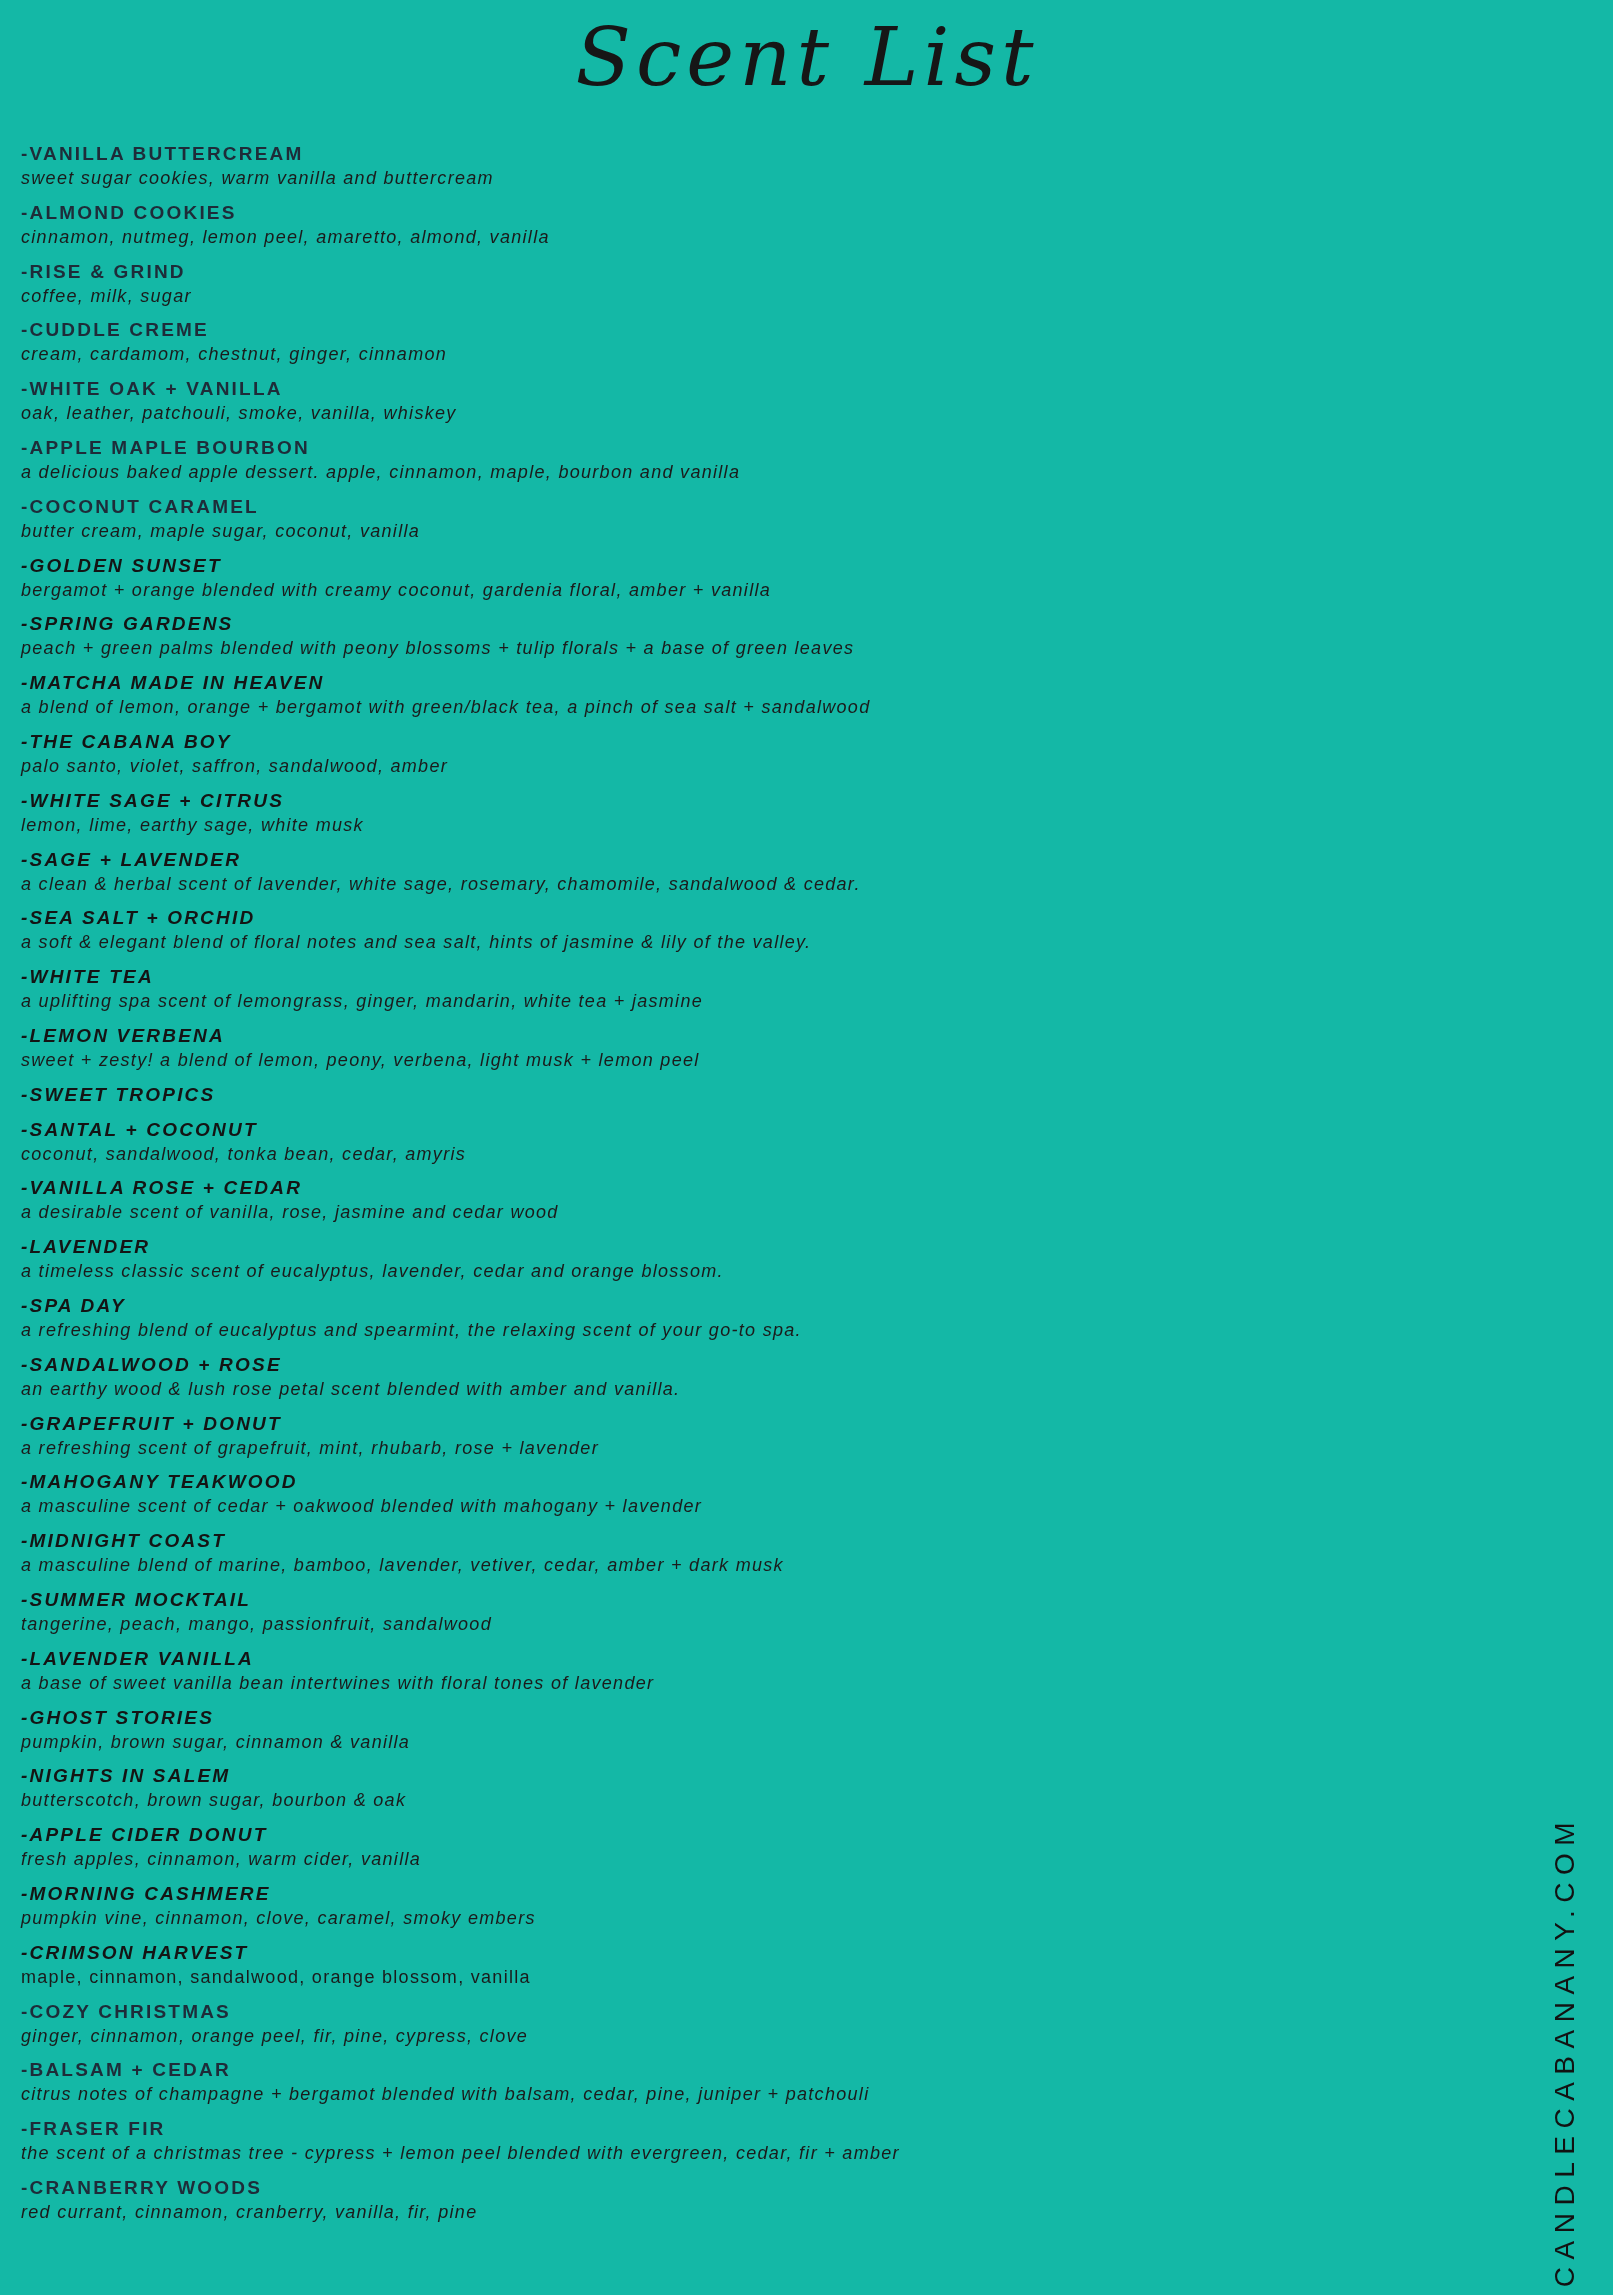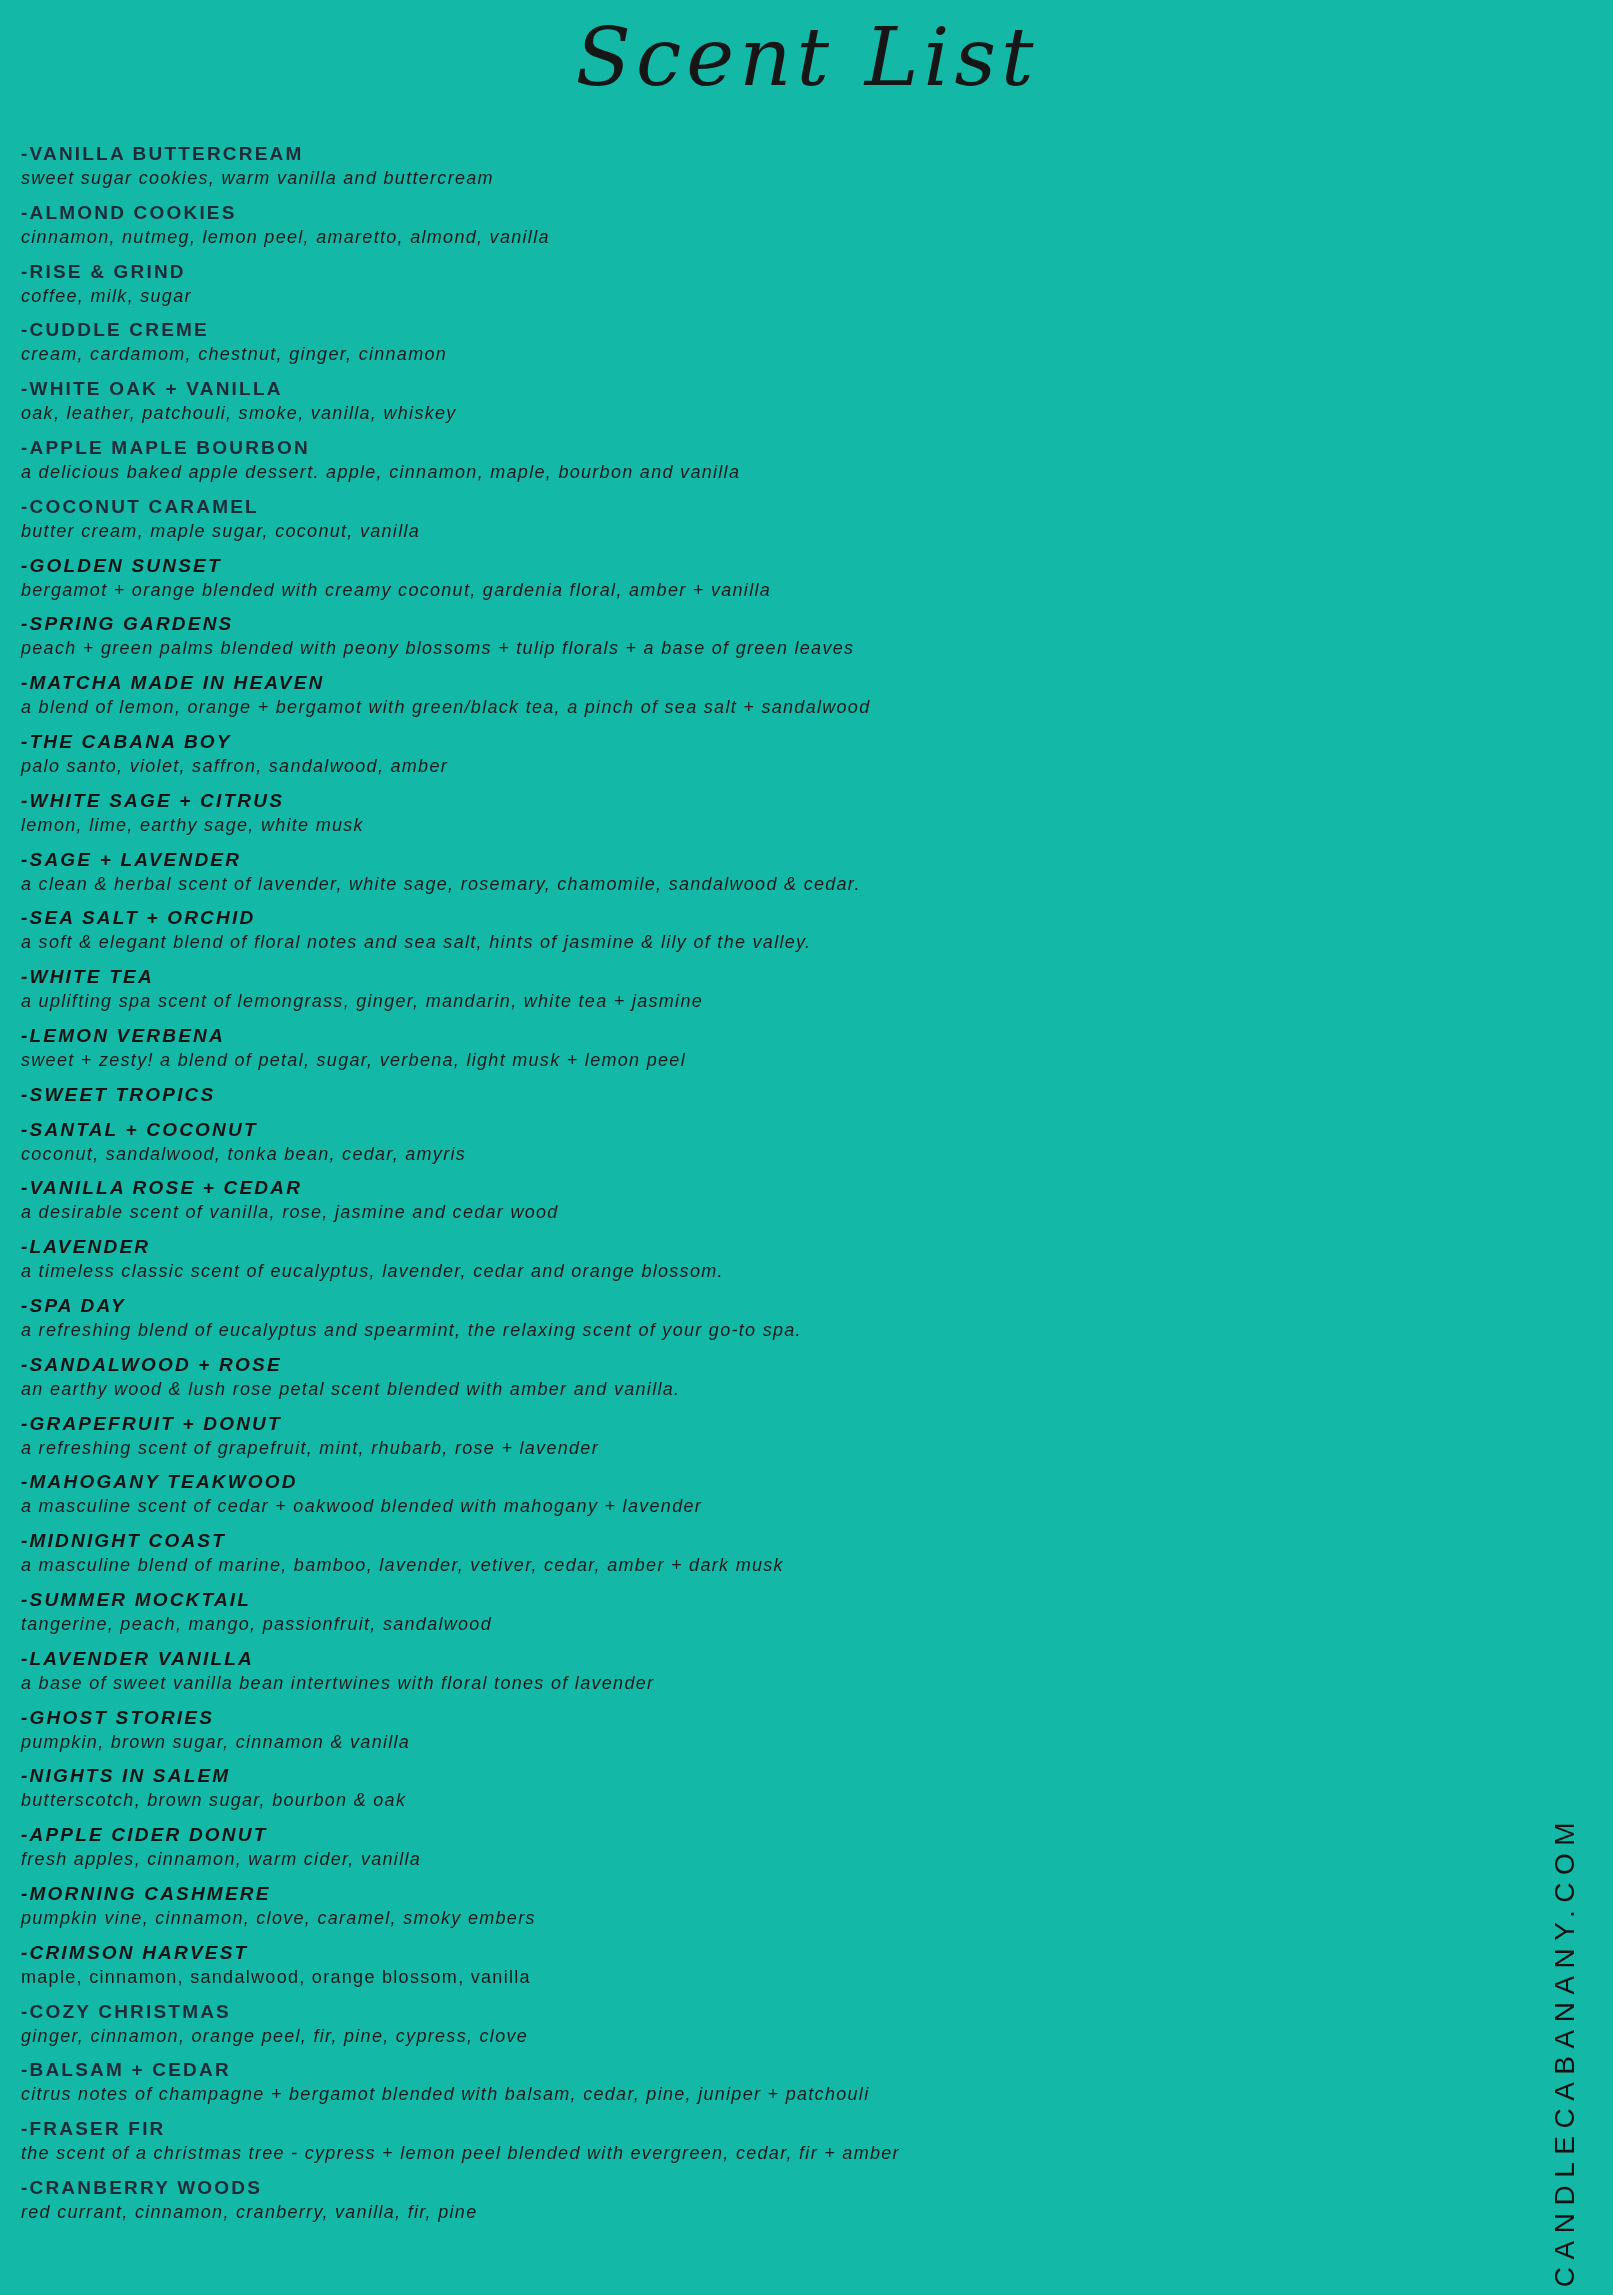--- a/index.html
+++ b/index.html
@@ -152,21 +152,21 @@
     <div class="scent-desc">a soft &amp; elegant blend of floral notes and sea salt, hints of jasmine &amp; lily of the valley.</div>
   </div>
 
   <div class="entry">
     <div class="scent-name name-italic">-WHITE TEA</div>
     <div class="scent-desc">a uplifting spa scent of lemongrass, ginger, mandarin, white tea + jasmine</div>
   </div>
 
   <div class="entry">
     <div class="scent-name name-italic">-LEMON VERBENA</div>
-    <div class="scent-desc">sweet + zesty! a blend of petal, sugar, verbena, light musk + lemon peel</div>
+    <div class="scent-desc">sweet + zesty! a blend of lemon, peony, verbena, light musk + lemon peel</div>
   </div>
 
   <div class="entry">
     <div class="scent-name name-italic">-SWEET TROPICS</div>
   </div>
 
   <div class="entry">
     <div class="scent-name name-italic">-SANTAL + COCONUT</div>
     <div class="scent-desc">coconut, sandalwood, tonka bean, cedar, amyris</div>
   </div>

